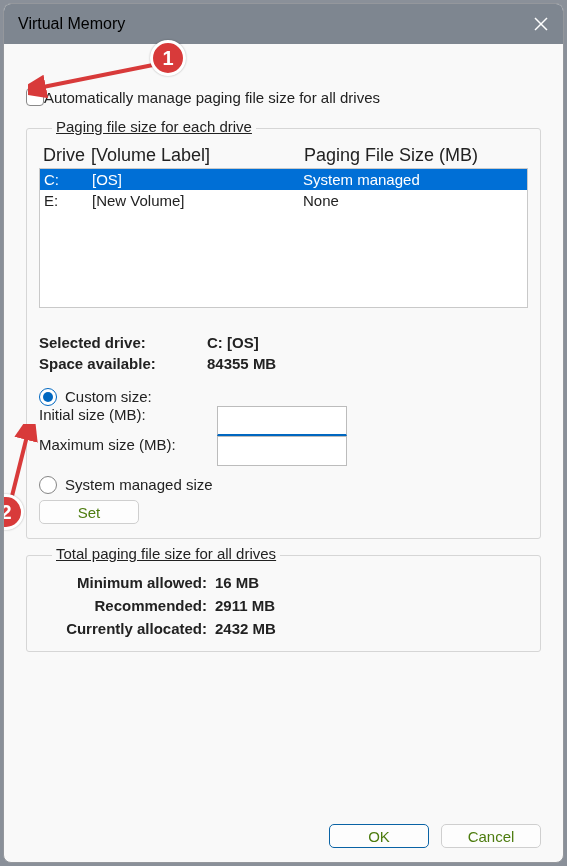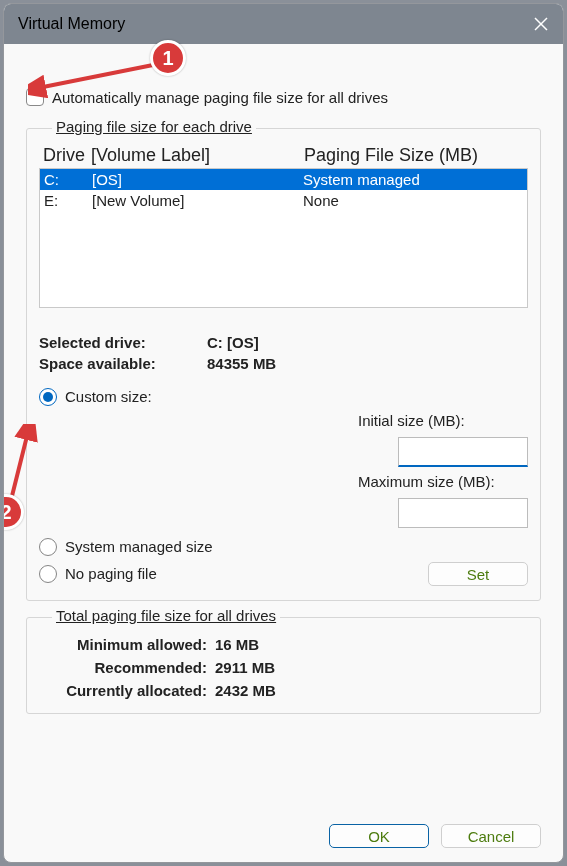--- a/index.html
+++ b/index.html
@@ -12,21 +12,21 @@
       position:relative;
     }
     .titlebar {
       height:40px; background:#7e8690; color:#000000;
       display:flex; align-items:center; padding:0 14px; justify-content:space-between;
       font-size:16px;
     }
     .titlebar .close { width:16px; height:16px; display:flex; align-items:center; justify-content:center; }
     .close svg { stroke:#fff; stroke-width:1.5; }
     .content { flex:1; padding:10px 22px 14px 22px; display:flex; flex-direction:column; gap:10px; font-size:15px; color:#222; position:relative;}
-    .auto-row { display:flex; align-items:center; gap:8px; margin-top:34px; margin-bottom:6px;}
+    .auto-row { display:flex; align-items:center; margin-top:34px; margin-bottom:6px;}
     .chk { width:18px; height:18px; border:1.5px solid #898989; border-radius:4px; background:#fff;}
     .group {
       border:1px solid #d6d6d6; border-radius:3px; padding:12px 12px 14px 12px; position:relative;
       margin-top:6px; background:#f9f9f9;
     }
     .group > .legend {
       position:absolute; top:-11px; left:25px; background:#f9f9f9; padding:0 4px; font-size:15px;text-decoration:underline;
     }
     .drv-header { display:flex; padding:4px 4px 2px 4px; font-size:18px;}
     .drv-header .col1{ width:48px;}
@@ -39,21 +39,21 @@
     .drv-row.sel { background:#006fd6; color:#fff; }
     .drv-row .col1{ width:48px;}
     .drv-row .col2{ flex:1;}
     .drv-row .col3{ width:220px;}
     .kv { display:flex; gap:8px;font-weight:bold; }
     .kv .k{ width:160px; }
     .radio-row{ display:flex; align-items:flex-start; gap:8px; margin-top:6px;}
     .radio{ width:18px; height:18px; border:1.5px solid #858585; border-radius:50%; background:#fff; display:flex; align-items:center; justify-content:center;}
     .radio.checked{ border-color:#0067c0;}
     .radio.checked::after{ content:''; width:10px; height:10px; border-radius:50%; background:#0067c0;}
-    .size-row{ display:flex; align-items:flex-end; gap:8px; margin-top:6px;flex-direction:column;}
+    .size-row{ display:flex; align-items:flex-start; gap:8px; }
     .size-row .lbl{ width:170px; }
     .txtbox{ width:130px; height:30px; background:#fff; border:1px solid #bcbcbc; padding:3px 6px; font-size:15px;}
     .txtbox.focus{ border-bottom:2px solid #0067c0;}
     .setrow{ display:flex; align-items:center; justify-content:space-between;}
     .btn{
       min-width:100px; height:24px; background:#fdfdfd; border:1px solid #cfcfcf; border-radius:5px;
       font-size:15px; display:flex; align-items:center; justify-content:center; color:#4d7c0f;
     }
     .btn.primary{ border-color:#0a63a5; background:#fdfdfd;}
     .footer{ display:flex; justify-content:flex-end; gap:12px; padding:10px 22px 14px 0;}
@@ -147,24 +147,20 @@
         <span class="lbl">Maximum size (MB):</span>
         <input class="txtbox" value="" style="">
       </div>
 
       <div class="radio-row" style="margin-top:10px;">
         <span class="radio"></span>
         <span>System managed size</span>
       </div>
 
       <div class="setrow" style="margin-top:6px;">
-        <div class="radio-row" style="margin-top:0;">
-          <span class="radio"></span>
-          <span>No paging file</span>
-        </div>
         <div class="btn">
             <span>Set</span>
           </div>
       </div>
     </div>
 
     <div class="anno-badge" style="top:450px; left:-16px;">
         <span>2</span>
       </div>
     <svg class="anno-arrow" style="top:380px; left:0px;" width="50" height="90">

